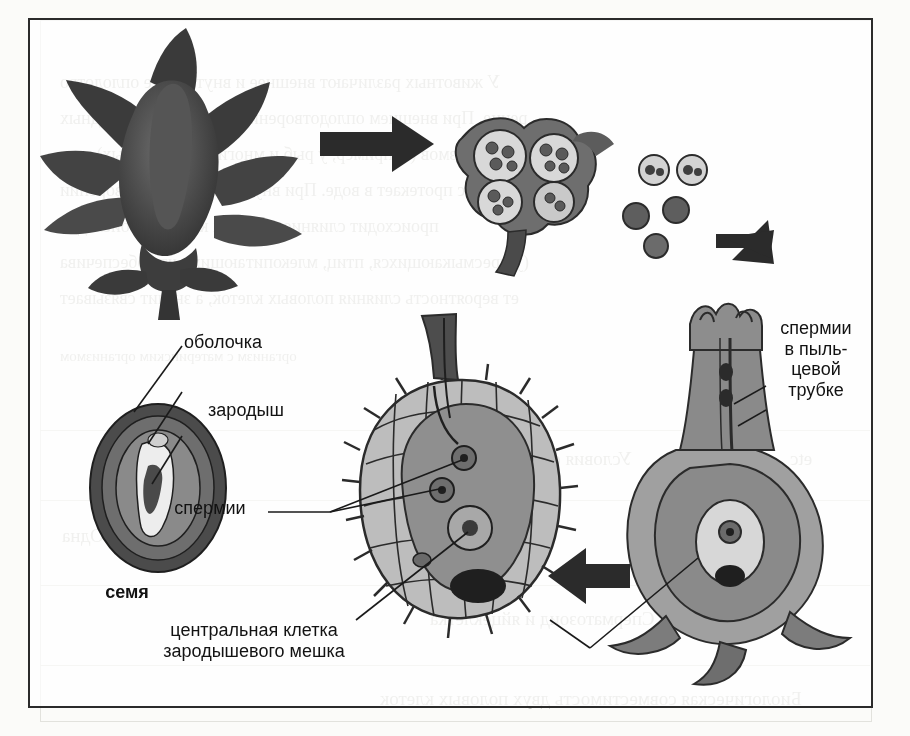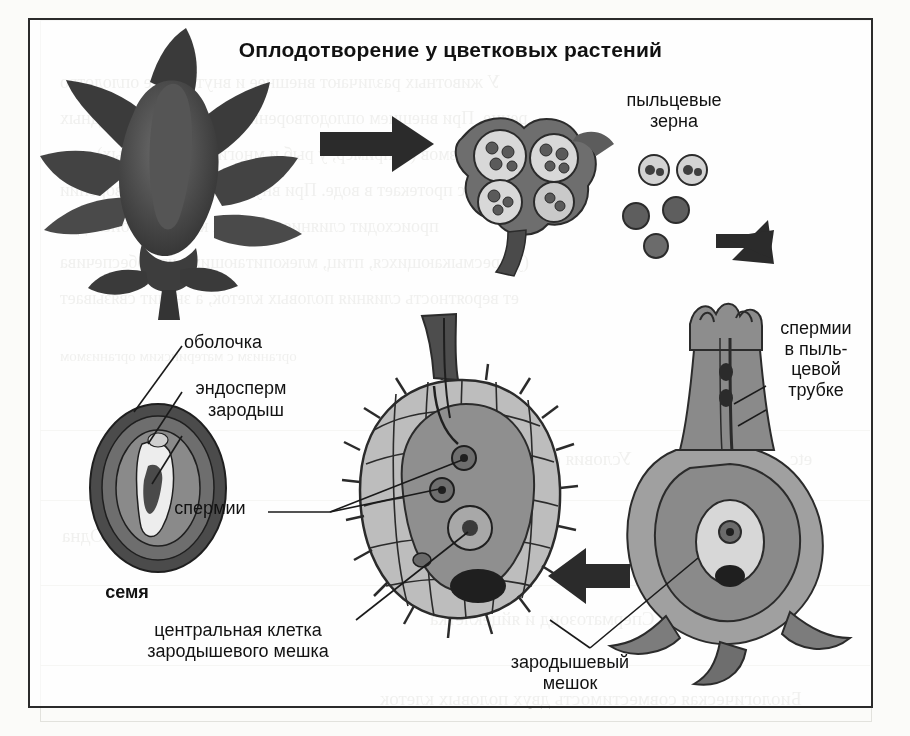--- a/index.html
+++ b/index.html
@@ -101,21 +101,20 @@
   <div class="bleed-text" style="left:380px; top:688px; font-size:19px;">Биологическая совместимость двух половых клеток</div>
 
   <div class="bleed-line" style="left:40px; top:430px; width:830px;"></div>
   <div class="bleed-line" style="left:40px; top:500px; width:830px;"></div>
   <div class="bleed-line" style="left:40px; top:585px; width:830px;"></div>
   <div class="bleed-line" style="left:40px; top:665px; width:830px;"></div>
 </div>
 
 <div id="figure-frame">
 
-  <div id="figure-title">Оплодотворение у цветковых растений</div>
 
   <svg class="art" width="841" height="686" viewBox="0 0 841 686">
     <defs>
       <pattern id="dots" width="5" height="5" patternUnits="userSpaceOnUse">
         <rect width="5" height="5" fill="#9a9a9a"></rect>
         <circle cx="1.5" cy="1.5" r="1.1" fill="#5c5c5c"></circle>
       </pattern>
       <pattern id="dotsLight" width="6" height="6" patternUnits="userSpaceOnUse">
         <rect width="6" height="6" fill="#c9c9c9"></rect>
         <circle cx="2" cy="2" r="1" fill="#8f8f8f"></circle>
@@ -318,38 +317,33 @@
       <path d="M326 600 L438 512"></path>
 
       <path d="M560 628 L668 538"></path>
       <path d="M560 628 L520 600"></path>
 
       <path d="M736 366 L704 384"></path>
       <path d="M736 390 L708 406"></path>
     </g>
   </svg>
 
-  <div class="label" style="left:574px; top:70px; width:140px;">пыльцевые
-зерна</div>
 
 
   <div class="label" style="left:736px; top:298px; width:100px; text-align:center;">спермии
 в пыль-
 цевой
 трубке</div>
 
   <div class="label" style="left:133px; top:312px; width:120px;">оболочка</div>
 
-  <div class="label" style="left:146px; top:358px; width:130px;">эндосперм</div>
 
   <div class="label" style="left:156px; top:380px; width:120px;">зародыш</div>
 
   <div class="label" style="left:120px; top:478px; width:120px;">спермии</div>
 
   <div class="label" style="left:42px; top:562px; width:110px;font-weight:bold;">семя</div>
 
-  <div class="label" style="left:68px; top:600px; width:280px;">центральная клетка
+  <div class="label" style="left:84px; top:600px; width:280px;">центральная клетка
 зародышевого мешка</div>
 
-  <div class="label" style="left:440px; top:632px; width:200px;">зародышевый
-мешок</div>
 
 </div>
 
 </body></html>

